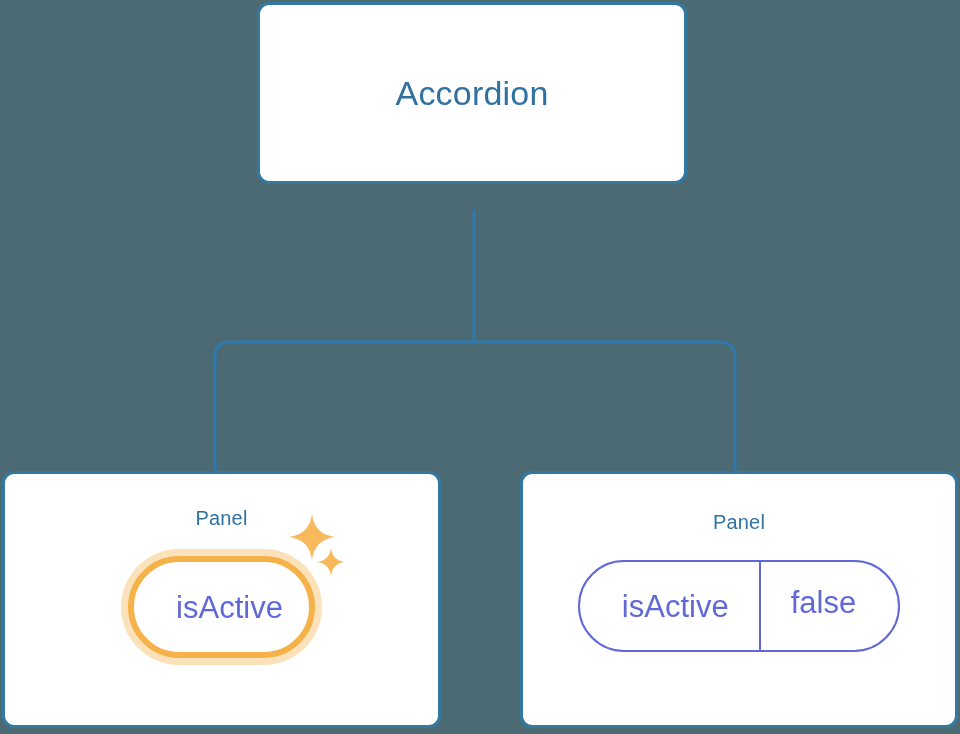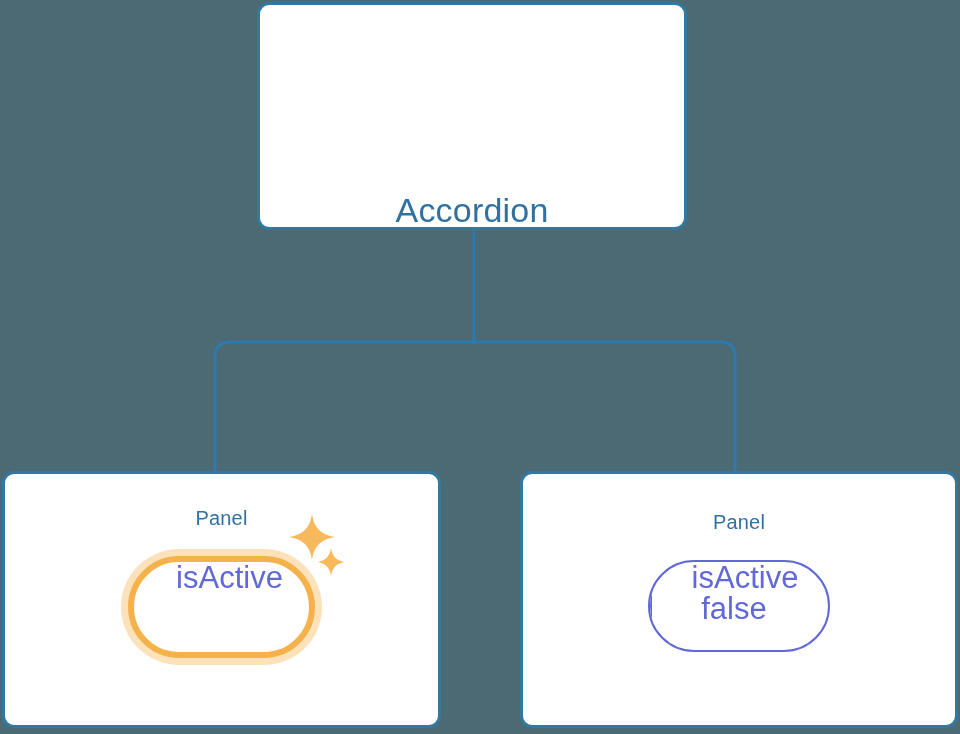--- a/index.html
+++ b/index.html
@@ -39,22 +39,22 @@
     box-sizing: border-box;
     display: flex;
     flex-direction: column;
     align-items: center;
   }
 
   .node-root {
     left: 257px;
     top: 2px;
     width: 430px;
-    height: 228px;
-    justify-content: flex-end;
+    height: 182px;
+    justify-content: center;
   }
 
   .node-left {
     left: 2px;
     top: 471px;
     width: 439px;
     height: 257px;
     padding-top: 34px;
   }
 
@@ -87,21 +87,20 @@
 
   .pill {
     display: flex;
     align-items: stretch;
     background: #ffffff;
     border: 2px solid #6168d8;
     border-radius: 999px;
     box-sizing: border-box;
     height: 92px;
     overflow: hidden;
-    flex-direction: column;
   }
 
   .pill-key,
   .pill-val {
     display: flex;
     align-items: center;
     justify-content: center;
     color: #6168d8;
     font-size: 31px;
     font-weight: 400;

